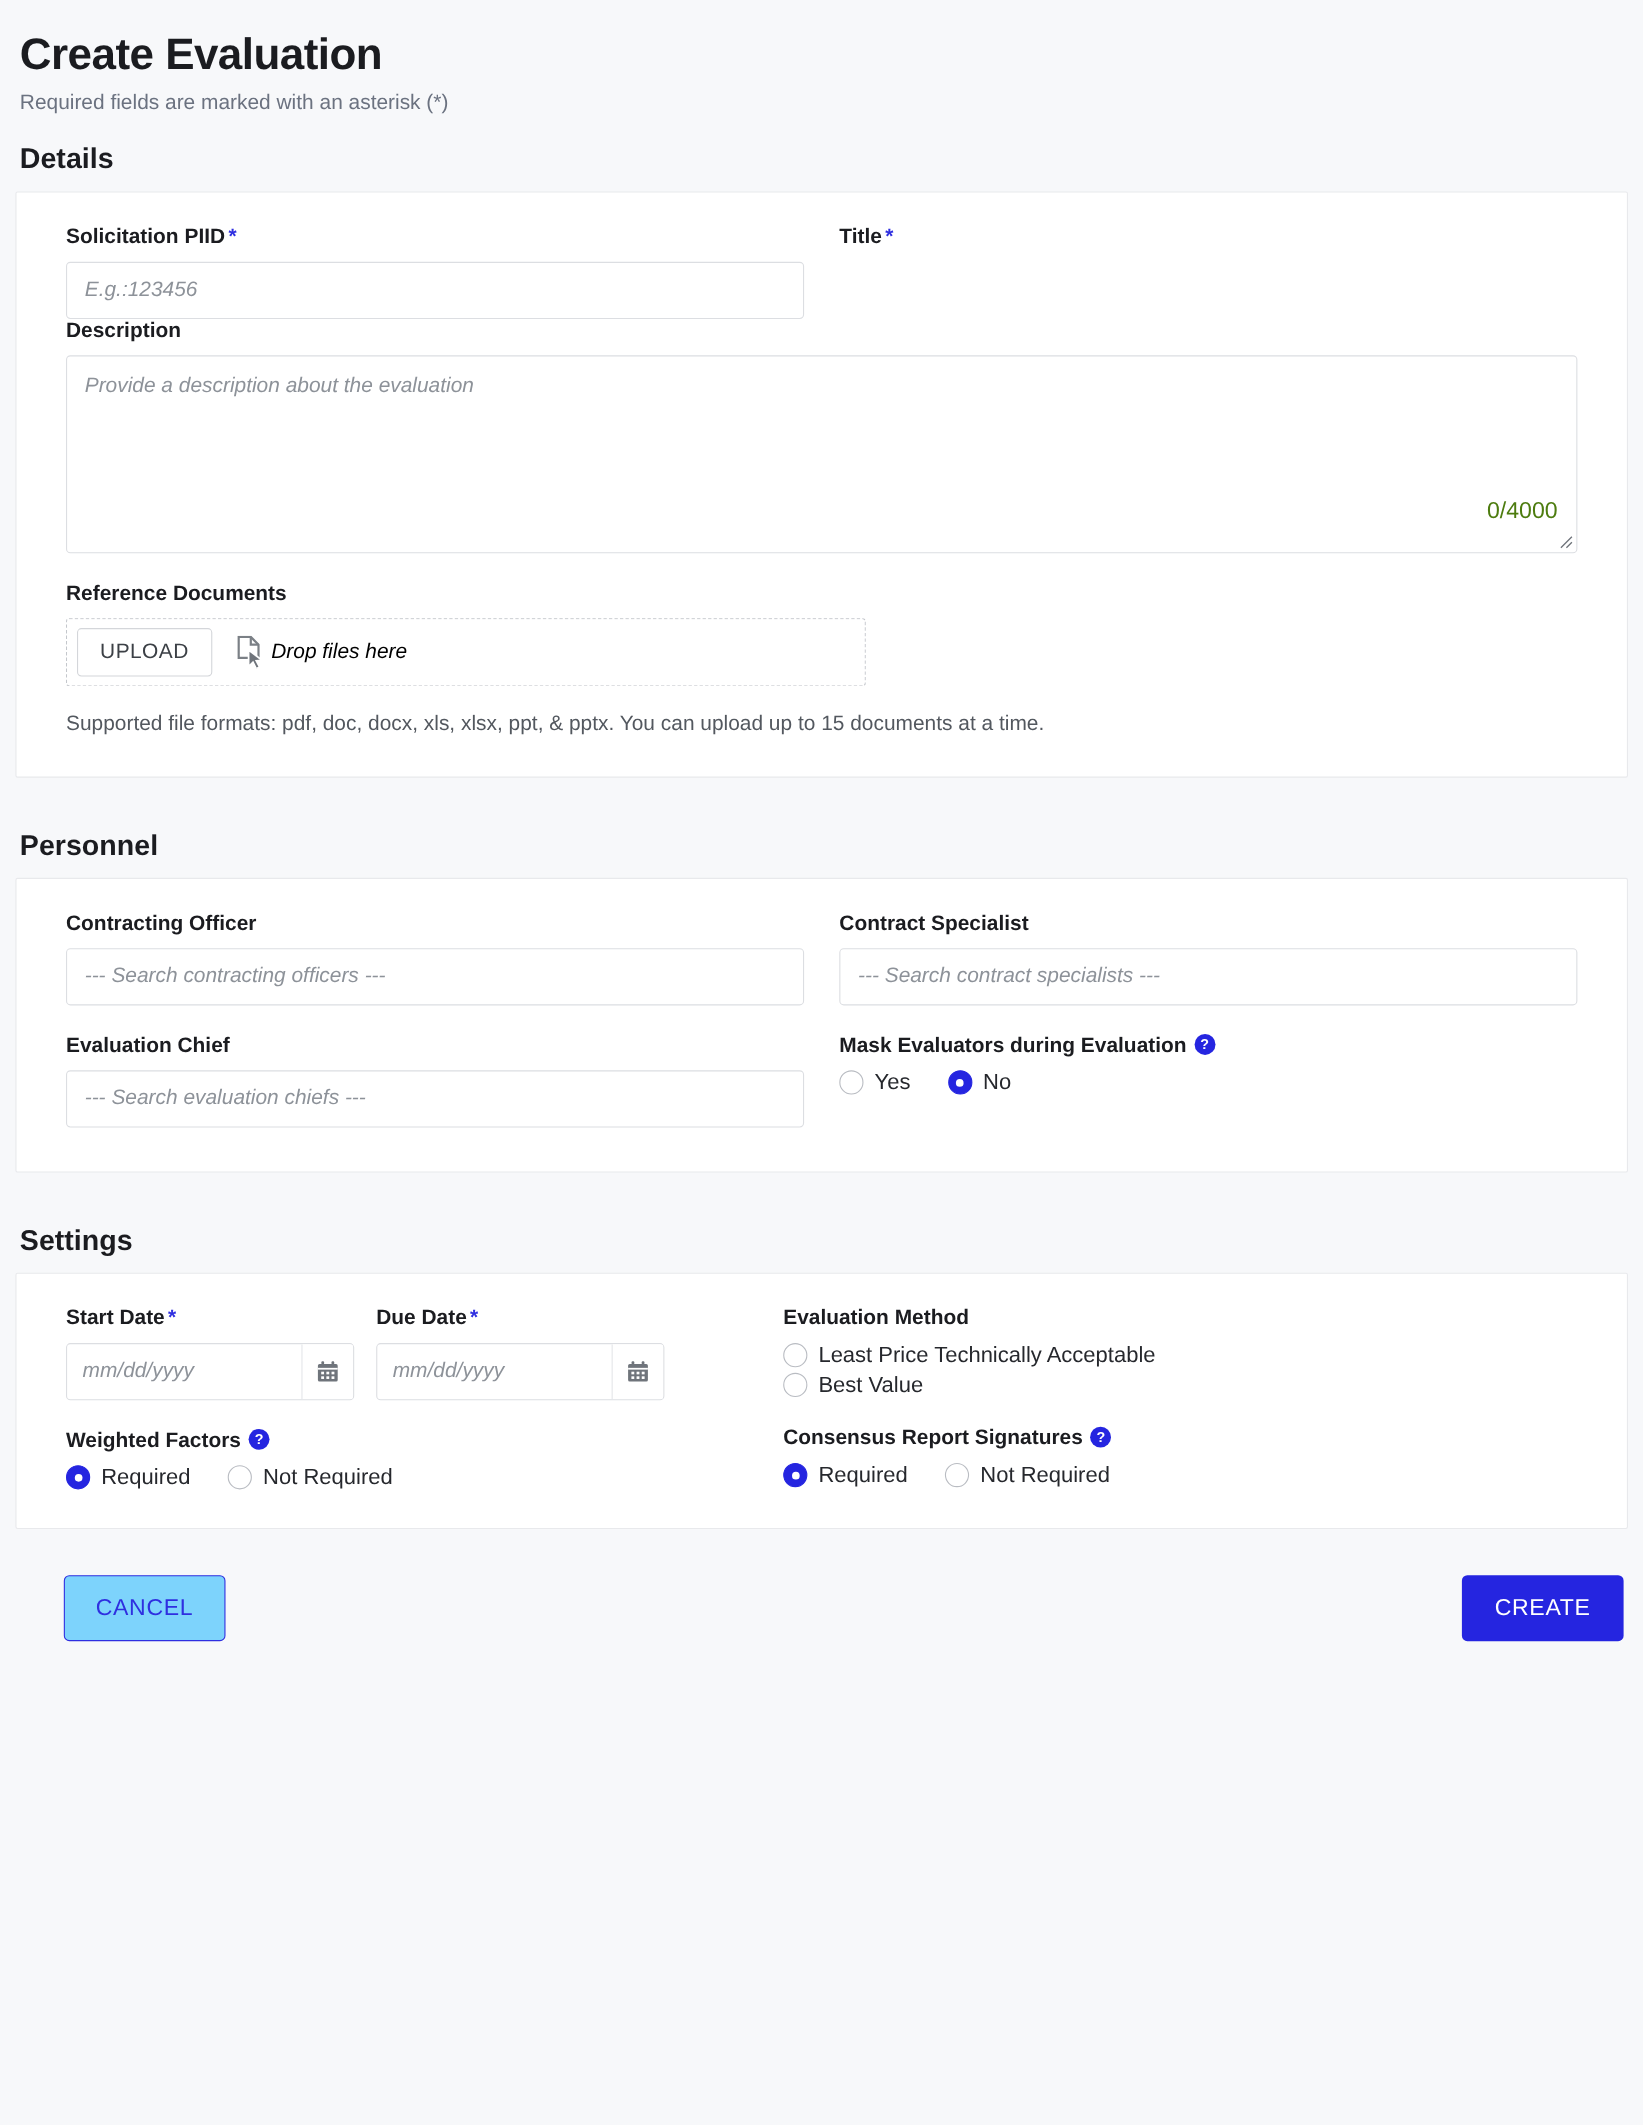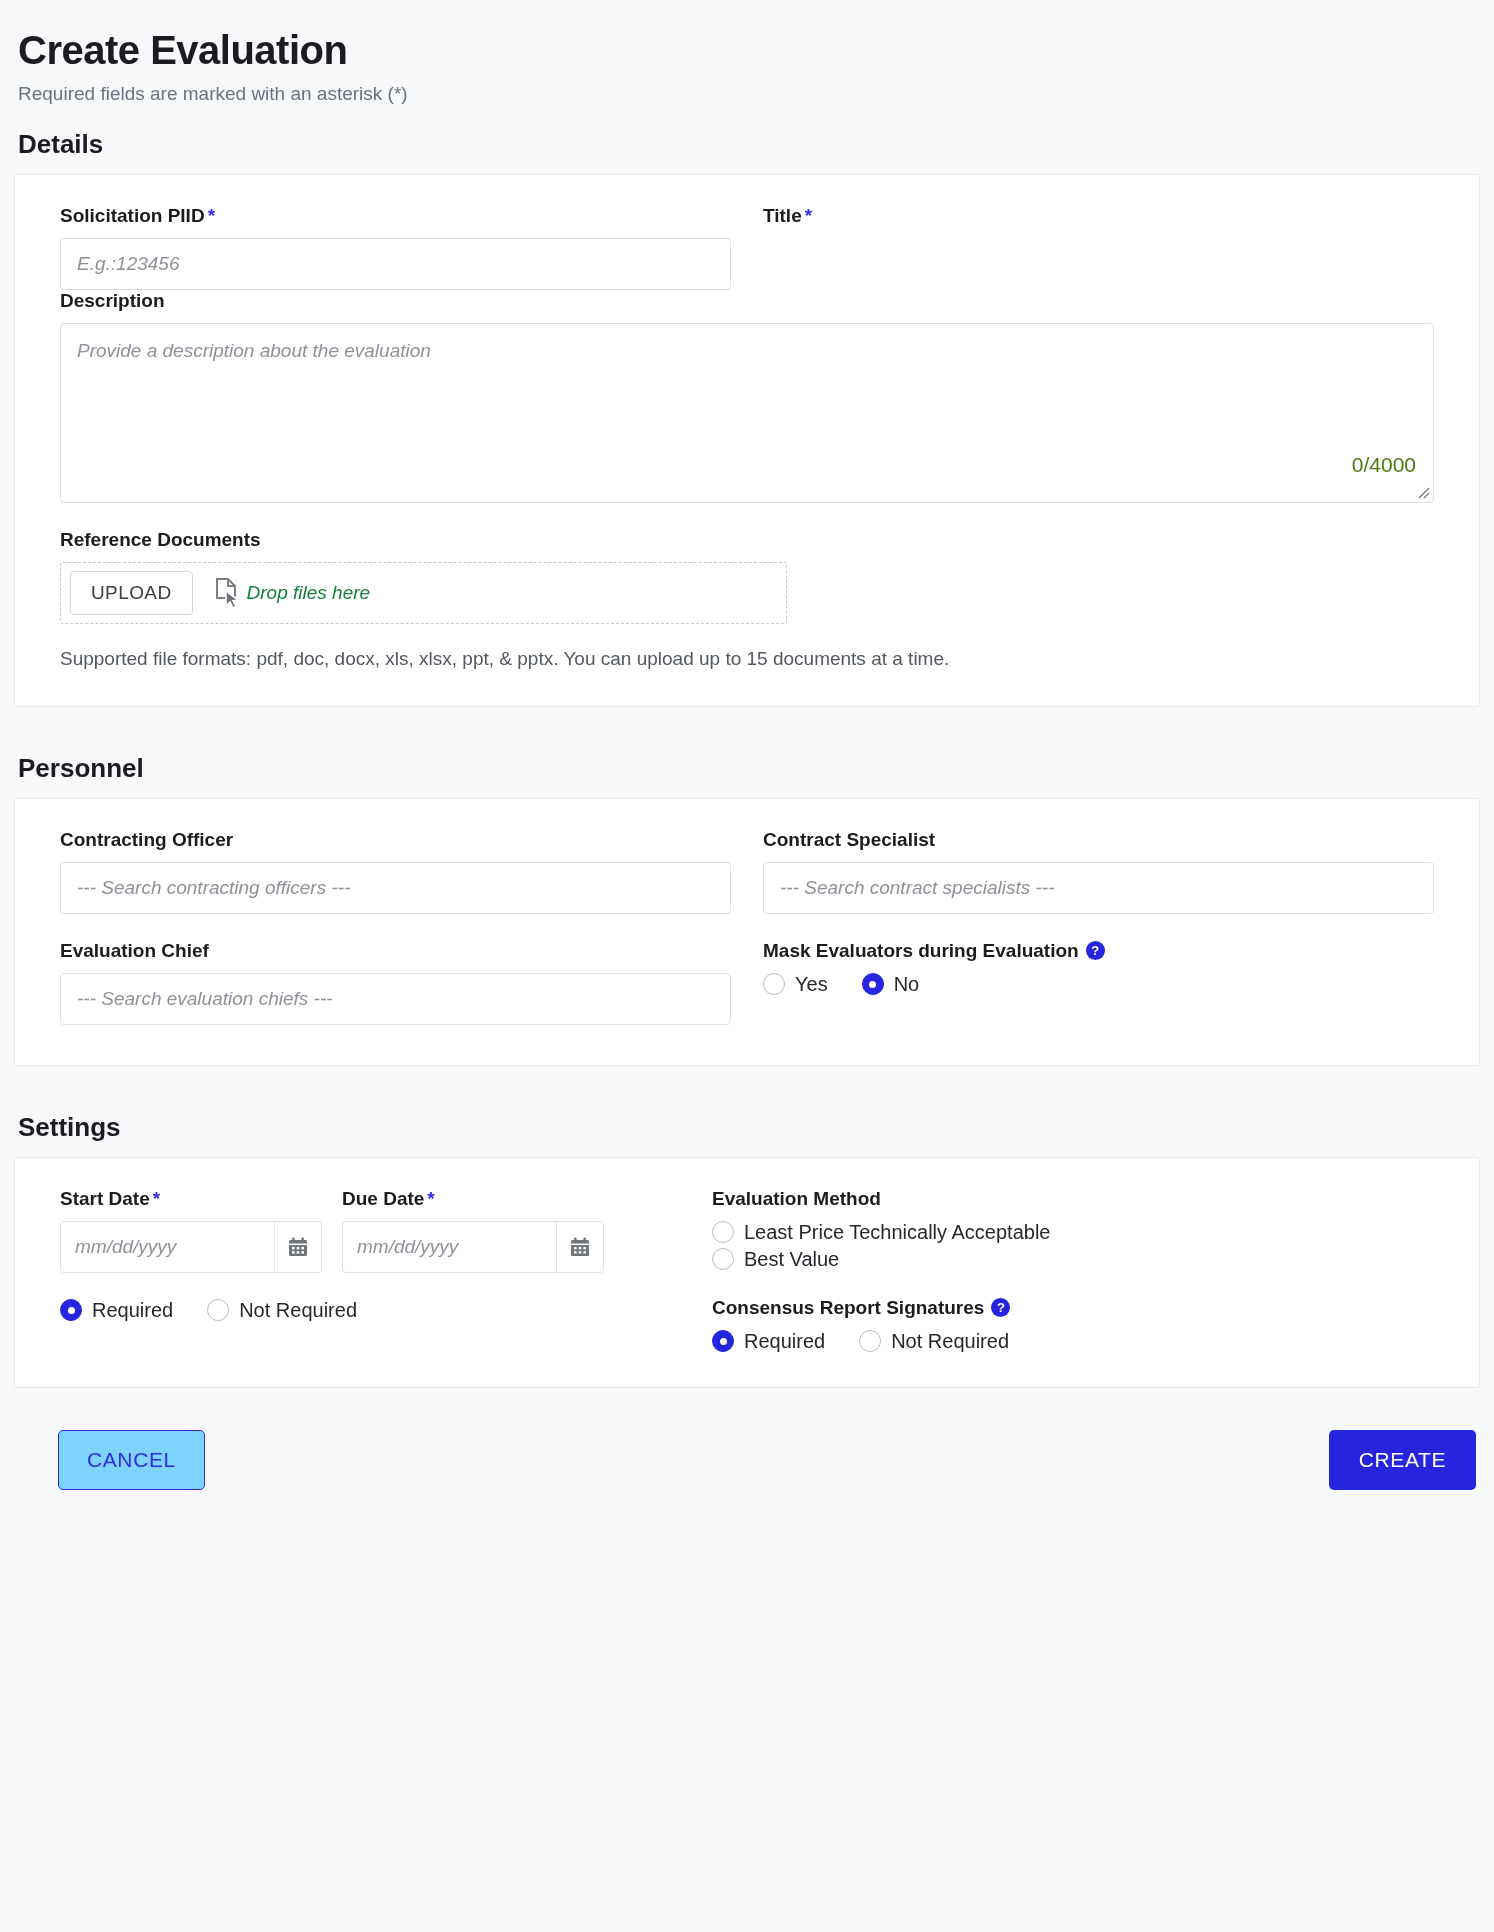--- a/index.html
+++ b/index.html
@@ -136,21 +136,21 @@
     background: #fff;
     font-size: 19px;
     letter-spacing: 0.4px;
     color: #3c4046;
     font-family: "Liberation Sans", sans-serif;
     cursor: pointer;
   }
   .drop-label {
     font-size: 19px;
     font-style: italic;
-    color: #15803d;
+    color: #000000;
     margin-left: 6px;
   }
   .file-cursor-icon { margin-left: 22px; display: flex; align-items: center; }
   .hint {
     font-size: 19px;
     color: #53585f;
     margin-top: 24px;
   }
 
   
@@ -403,20 +403,23 @@
                     <rect x="9.7" y="15.2" width="2.6" height="2.4"></rect>
                     <rect x="14.4" y="15.2" width="2.6" height="2.4"></rect>
                   </g>
                 </svg>
               </button>
             </div>
           </div>
         </div>
 
         <div style="margin-top:26px">
+          <label class="flabel">
+            <span>Weighted Factors</span><span class="help-icon">?</span>
+          </label>
           <div class="radio-row">
             <span class="rwrap">
               <span class="radio checked"></span>
               <span>Required</span>
             </span>
             <span class="rwrap">
               <span class="radio"></span>
               <span>Not Required</span>
             </span>
           </div>

